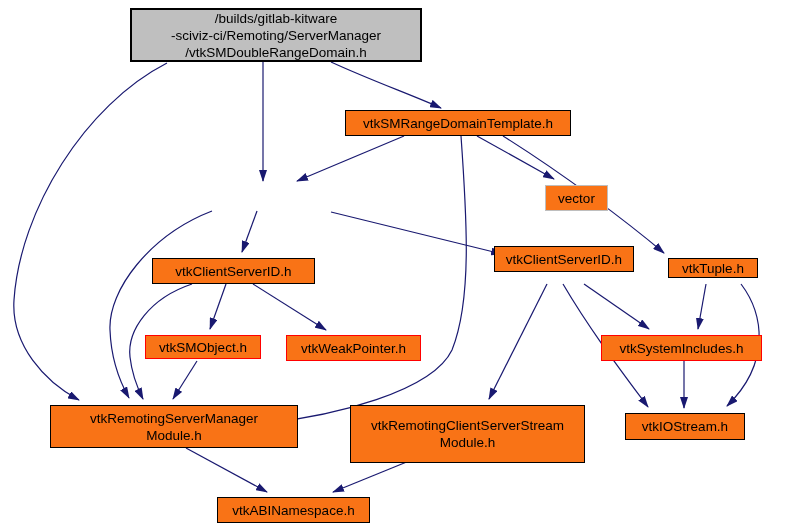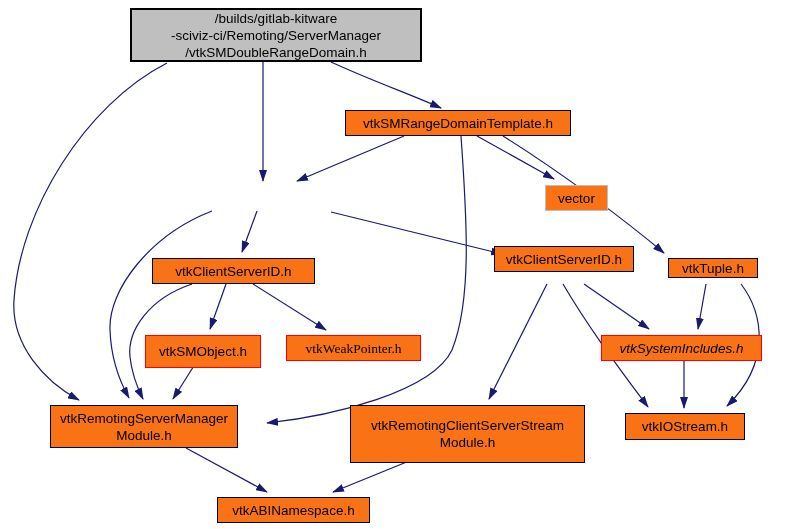--- a/index.html
+++ b/index.html
@@ -85,33 +85,33 @@
   </div>
 
   <div class="node" style="left:494px;top:246px;width:140px;height:26px;">
     <span>vtkClientServerID.h</span>
   </div>
 
   <div class="node" style="left:668px;top:258px;width:90px;height:20px;">
     <span>vtkTuple.h</span>
   </div>
 
-  <div class="node red" style="left:145px;top:335px;width:116px;height:33px;">
+  <div class="node red" style="left:145px;top:335px;width:116px;height:24px;">
     <span>vtkSMObject.h</span>
   </div>
 
-  <div class="node red" style="left:286px;top:335px;width:135px;height:26px;font-family:Liberation Serif, serif;">
+  <div class="node red" style="left:286px;top:335px;width:135px;height:26px;">
     <span>vtkWeakPointer.h</span>
   </div>
 
-  <div class="node red" style="left:601px;top:335px;width:161px;height:26px;font-style:italic;">
+  <div class="node red" style="left:601px;top:335px;width:161px;height:26px;">
     <span>vtkSystemIncludes.h</span>
   </div>
 
-  <div class="node" style="left:50px;top:405px;width:188px;height:43px;">
+  <div class="node" style="left:50px;top:405px;width:248px;height:43px;">
     <span>vtkRemotingServerManager
 Module.h</span>
   </div>
 
   <div class="node" style="left:350px;top:405px;width:235px;height:58px;">
     <span>vtkRemotingClientServerStream
 Module.h</span>
   </div>
 
   <div class="node bold" style="left:625px;top:413px;width:120px;height:27px;">

